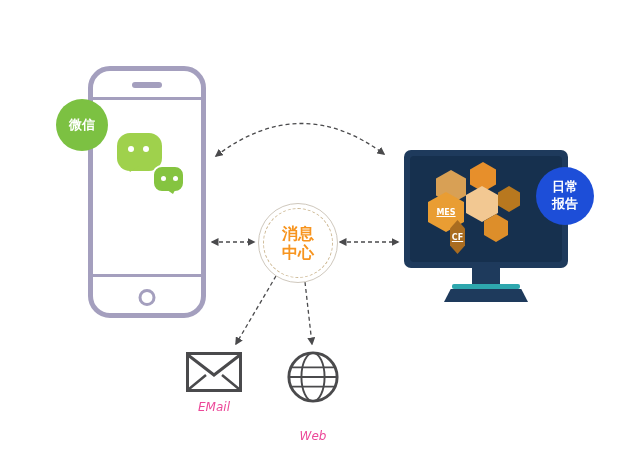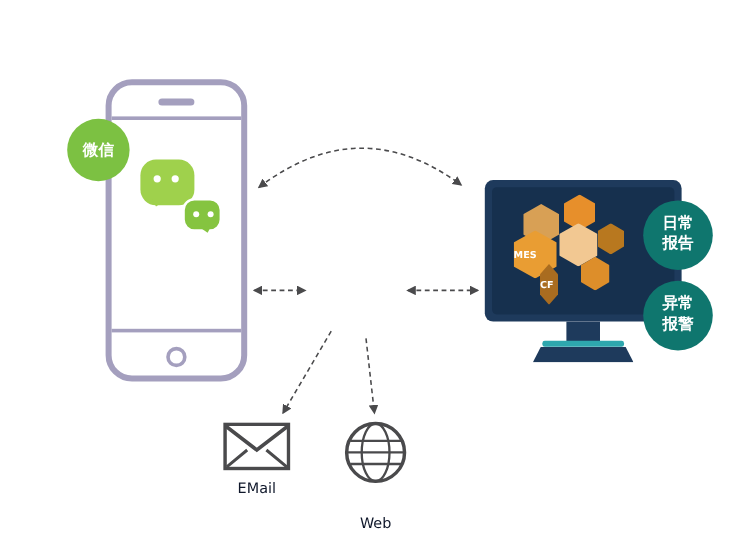--- a/index.html
+++ b/index.html
@@ -35,56 +35,56 @@
   .wc-small .eye { width:5px; height:5px; top:9px; }
   .wc-small .eye.e1 { left:7px; } .wc-small .eye.e2 { left:19px; }
 
   
   .circle { position:absolute; border-radius:50%; display:flex; flex-direction:column;
     align-items:center; justify-content:center; text-align:center; color:#fff; font-weight:bold; }
   .green { width:52px; height:52px; background:#7cc142; font-size:13px; z-index:4; }
   .c-wechat { left:56px;  top:99px; }
   .c-sms    { left:29px;  top:182px; }
   .c-app    { left:59px;  top:244px; }
-  .orangeb { width:58px; height:58px; background:#0f766e; font-size:13px; line-height:1.3; z-index:6; }
+  .orangeb { width:58px; height:58px; background:#1d4ed8; font-size:13px; line-height:1.3; z-index:6; }
   .c-daily { left:536px; top:167px; }
   .c-alarm { left:536px; top:234px; }
 
   
   .hub { position:absolute; left:258px; top:203px; width:80px; height:80px; border-radius:50%;
     background:#fff; border:1px solid #cfc8bd; z-index:5;
     display:flex; align-items:center; justify-content:center; }
   .hub::before { content:""; position:absolute; inset:4px; border:1px dashed #ccb792; border-radius:50%; }
   .hub-text { color:#f7941e; font-weight:bold; font-size:16px; line-height:1.2; text-align:center; }
 
   
   .monitor-screen { position:absolute; left:404px; top:150px; width:164px; height:118px;
     background:#1e3a5c; border-radius:7px; z-index:2; }
   .monitor-inner { position:absolute; inset:6px; background:#16304e; border-radius:4px; }
   .monitor-neck { position:absolute; left:472px; top:268px; width:28px; height:17px; background:#1e3a5c; z-index:2; }
   .monitor-teal { position:absolute; left:452px; top:284px; width:68px; height:5px; background:#2ea7ae;
     border-radius:2px; z-index:2; }
   .monitor-base { position:absolute; left:444px; top:289px; width:84px; height:13px; background:#1e3a5c;
     clip-path:polygon(8% 0,92% 0,100% 100%,0 100%); z-index:2; }
 
-  .hex { position:absolute; z-index:3; display:flex; align-items:center; justify-content:flex-start;
+  .hex { position:absolute; z-index:3; display:flex; align-items:center; justify-content:center;
     clip-path:polygon(50% 0,100% 25%,100% 75%,50% 100%,0 75%,0 25%);
-    color:#fff; font-size:8px; font-weight:bold; text-align:center; }
+    color:#fff; font-size:8px; font-weight:bold; text-align:center;text-decoration:underline; }
   .hexA { left:436px; top:170px; width:30px; height:34px; background:#d8a055; }
   .hexB { left:470px; top:162px; width:26px; height:30px; background:#e78f2b; }
   .hexC { left:428px; top:192px; width:36px; height:40px; background:#e99d33; }
   .hexD { left:466px; top:186px; width:32px; height:36px; background:#f2c892; }
   .hexE { left:450px; top:220px; width:15px; height:34px; background:#a96c20; }
   .hexF { left:484px; top:214px; width:24px; height:28px; background:#dd8e2a; }
   .hexG { left:498px; top:186px; width:22px; height:26px; background:#b8781f; }
 
   
   .email-icon { position:absolute; left:186px; top:352px; width:56px; height:40px; z-index:2; }
   .globe-icon { position:absolute; left:286px; top:350px; width:54px; height:54px; z-index:2; }
-  .io-label { position:absolute; color:#0f172a; font-size:12px; text-align:center; z-index:2; }
+  .io-label { position:absolute; color:#ec4899; font-size:12px; text-align:center; z-index:2;font-style:italic; }
   .l-email { left:186px; top:400px; width:56px; }
   .l-web   { left:287px; top:429px; width:52px; }
 </style>
 </head>
 <body>
 
 <div class="stage">
 
   <svg class="arrows" viewBox="0 0 620 450">
     <defs>
@@ -112,20 +112,26 @@
           <span class="eye e2"></span>
       </div>
     </div>
     <div class="phone-home"></div>
   </div>
 
   <div class="circle green c-wechat">
     <span>微信</span>
   </div>
 
+  <div class="hub">
+    <div class="hub-text">
+      <span>消息</span><br>
+      <span>中心</span>
+    </div>
+  </div>
 
   <div class="monitor-screen">
     <div class="monitor-inner"></div>
   </div>
   <div class="hex hexA">
       <span></span>
     </div>
   <div class="hex hexB">
       <span></span>
     </div>
@@ -145,24 +151,20 @@
       <span></span>
     </div>
   <div class="monitor-neck"></div>
   <div class="monitor-teal"></div>
   <div class="monitor-base"></div>
 
   <div class="circle orangeb c-daily">
     <span>日常</span>
     <span>报告</span>
   </div>
-  <div class="circle orangeb c-alarm">
-    <span>异常</span>
-    <span>报警</span>
-  </div>
 
   <svg class="email-icon" viewBox="0 0 56 40">
     <rect x="1.5" y="1.5" width="53" height="37" fill="none" stroke="#4a4a4c" stroke-width="3"></rect>
     <path d="M2,3 L28,23 L54,3" fill="none" stroke="#4a4a4c" stroke-width="3"></path>
     <path d="M3,37 L20,23 M53,37 L36,23" fill="none" stroke="#4a4a4c" stroke-width="2.5"></path>
   </svg>
   <div class="io-label l-email">EMail</div>
 
   <svg class="globe-icon" viewBox="0 0 56 56">
     <circle cx="28" cy="28" r="25" fill="none" stroke="#4a4a4c" stroke-width="3"></circle>

